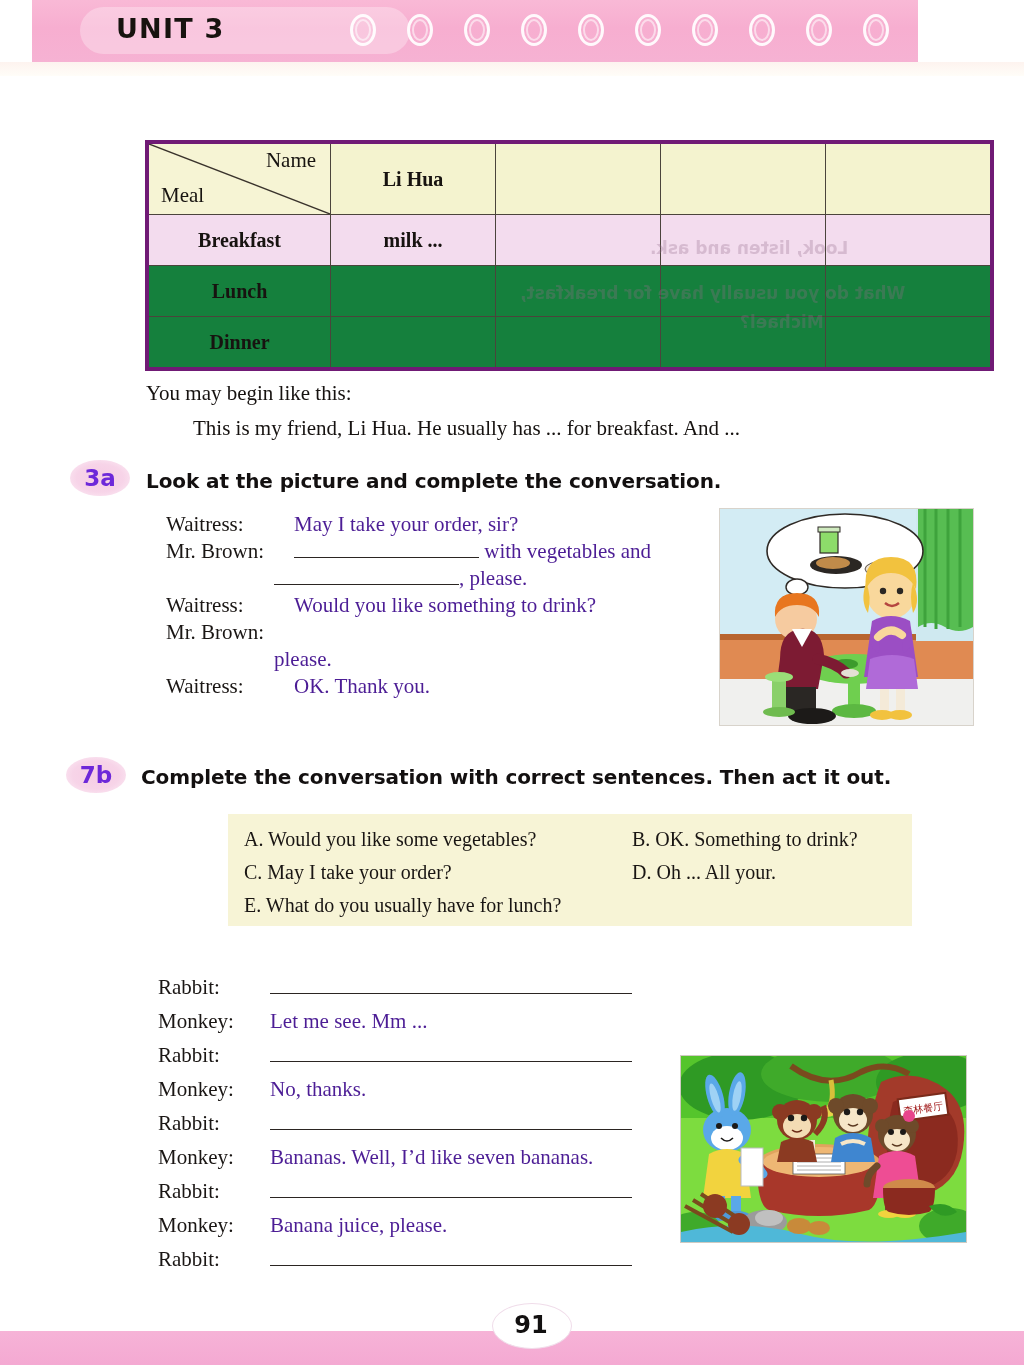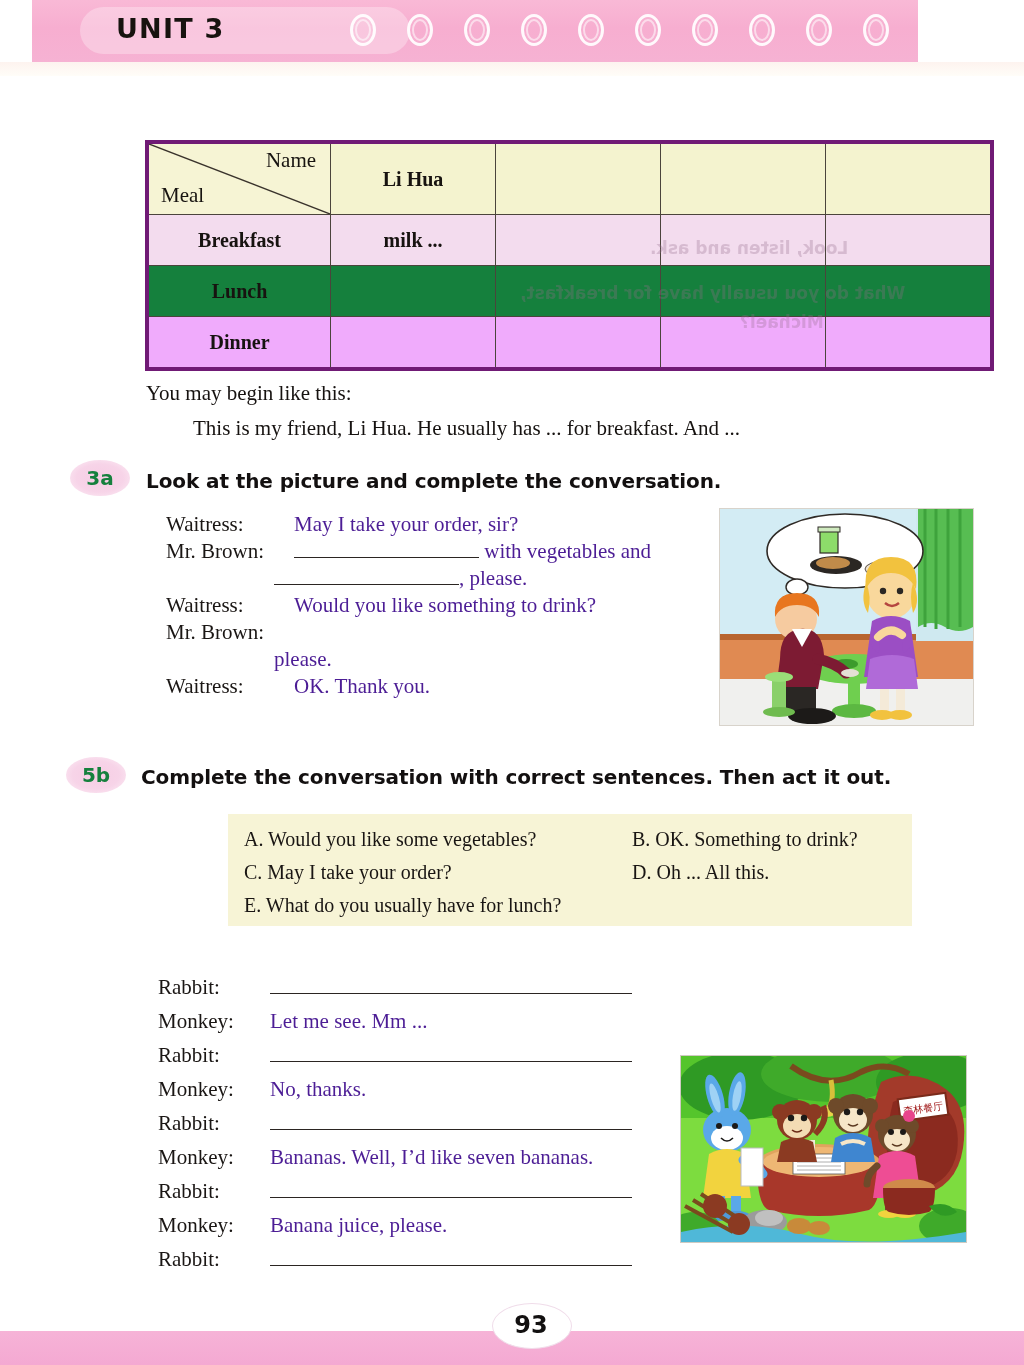--- a/index.html
+++ b/index.html
@@ -82,21 +82,21 @@
     color: #171310;
     text-align: center;
     vertical-align: middle;
     font-weight: bold;
     height: 50px;
     padding: 0;
   }
   #meal-table tr.header-row td { background: #f4f3cf; height: 70px; }
   #meal-table tr.row-breakfast td { background: #f3dcee; }
   #meal-table tr.row-lunch td { background: #15803d; }
-  #meal-table tr.row-dinner td { background: #f0abfc; }
+  #meal-table tr.row-dinner td { background: #15803d; }
 
   td.corner-cell {
     position: relative;
     background: #f6f4d4 !important;
   }
   .corner-diag {
     position: absolute;
     left: 0; top: 0;
     width: 100%; height: 100%;
     pointer-events: none;
@@ -138,22 +138,22 @@
     border-radius: 50%;
     background: radial-gradient(ellipse at center,#f6cde4 0%,#f7d4e8 55%,#fdf0f7 100%);
   }
   .badge-label {
     position: absolute;
     width: 60px;
     text-align: center;
     line-height: 36px;
     font-family: "DejaVu Sans", sans-serif;
     font-weight: bold;
-    font-size: 20px;
-    color: #15803d;
+    font-size: 23px;
+    color: #6d28d9;
   }
   .task-heading {
     position: absolute;
     font-family: "DejaVu Sans", sans-serif;
     font-weight: bold;
     font-size: 20px;
     color: #131010;
     letter-spacing: -0.1px;
   }
   #badge-3a  { left: 70px; top: 460px; }
@@ -451,29 +451,29 @@
     <path d="M190 118 q6 18 -6 26 q-6 -14 6 -26z" fill="#9b4ec4"></path>
     <path d="M158 128 q12 -12 24 -2" stroke="#f9d89c" stroke-width="8" fill="none" stroke-linecap="round"></path>
     <rect x="160" y="180" width="9" height="24" fill="#f4ead8"></rect>
     <rect x="176" y="180" width="9" height="24" fill="#f4ead8"></rect>
     <ellipse cx="162" cy="206" rx="12" ry="5" fill="#f2c23e"></ellipse>
     <ellipse cx="180" cy="206" rx="12" ry="5" fill="#f2c23e"></ellipse>
   </svg>
 </div>
 
 <div class="badge" id="badge-3b"></div>
-<div class="badge-label" id="label-3b">5b</div>
+<div class="badge-label" id="label-3b">7b</div>
 <div class="task-heading" id="heading-3b">Complete the conversation with correct sentences. Then act it out.</div>
 
 <div id="options-box">
   <div class="opt" id="opt-a">A. Would you like some vegetables?</div>
   <div class="opt" id="opt-c">C. May I take your order?</div>
   <div class="opt" id="opt-e">E. What do you usually have for lunch?</div>
   <div class="opt" id="opt-b">B. OK. Something to drink?</div>
-  <div class="opt" id="opt-d">D. Oh ... All this.</div>
+  <div class="opt" id="opt-d">D. Oh ... All your.</div>
 </div>
 
 <div id="dialog-3b">
   <div class="d-row">
     <span class="d-speaker">Rabbit:</span>
     <span class="blank-long"></span>
   </div>
   <div class="d-row">
     <span class="d-speaker">Monkey:</span>
     <span class="d-text">Let me see. Mm ...</span>
@@ -598,13 +598,13 @@
     <path d="M4 150 l48 26 M12 144 l46 28 M20 138 l46 30" stroke="#7a4a1e" stroke-width="4" fill="none"></path>
     <circle cx="34" cy="150" r="12" fill="#8b3a22"></circle>
     <circle cx="58" cy="168" r="11" fill="#8b3a22"></circle>
     <ellipse cx="118" cy="170" rx="12" ry="8" fill="#c88a3a"></ellipse>
     <ellipse cx="138" cy="172" rx="11" ry="7" fill="#c88a3a"></ellipse>
   </svg>
 </div>
 
 <div id="bottom-banner"></div>
 <div id="page-oval"></div>
-<div id="page-number">93</div>
+<div id="page-number">91</div>
 
 </body></html>

